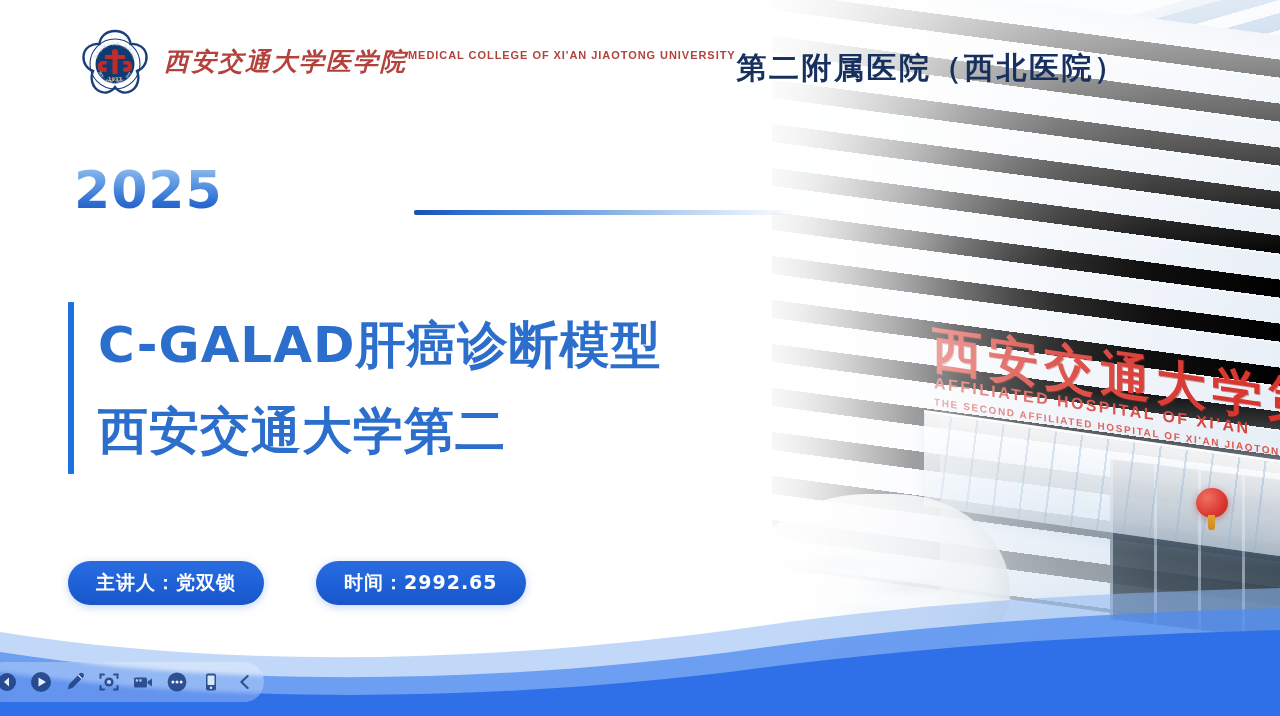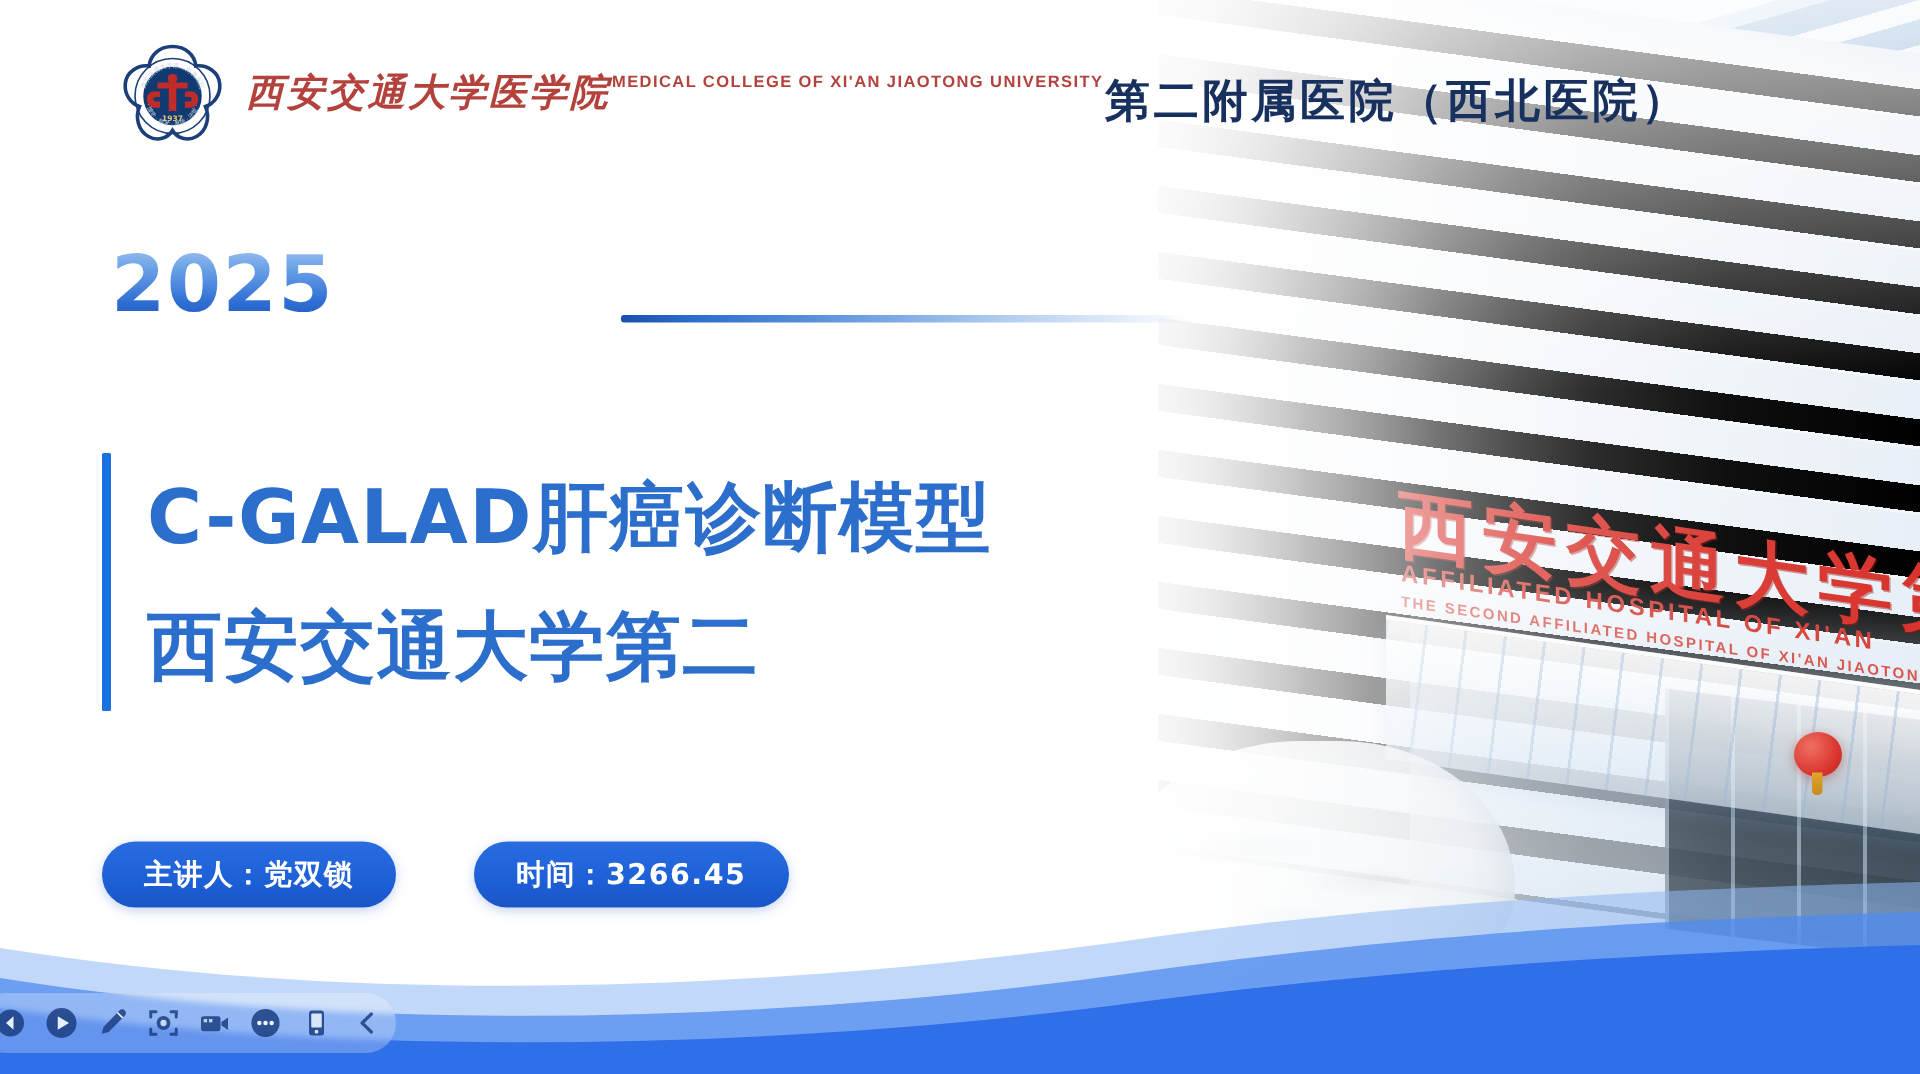--- a/index.html
+++ b/index.html
@@ -393,21 +393,21 @@
   <div class="title-block">
     <div class="title-bar"></div>
     <div class="title-lines">
       <div class="title-line">C-GALAD肝癌诊断模型</div>
       <div class="title-line">西安交通大学第二</div>
     </div>
   </div>
 
   <div class="meta">
     <div class="pill">主讲人：党双锁</div>
-    <div class="pill">时间：3266.45</div>
+    <div class="pill">时间：2992.65</div>
   </div>
 
   <div class="toolbar">
 
     <div class="tb-icon">
       <svg width="20" height="20" viewBox="0 0 20 20">
         <circle cx="10" cy="10" r="9" fill="#1c3f80"></circle>
         <path d="M12 5.5 L7 10 l5 4.5 Z" fill="#ffffff"></path>
       </svg>
     </div>

